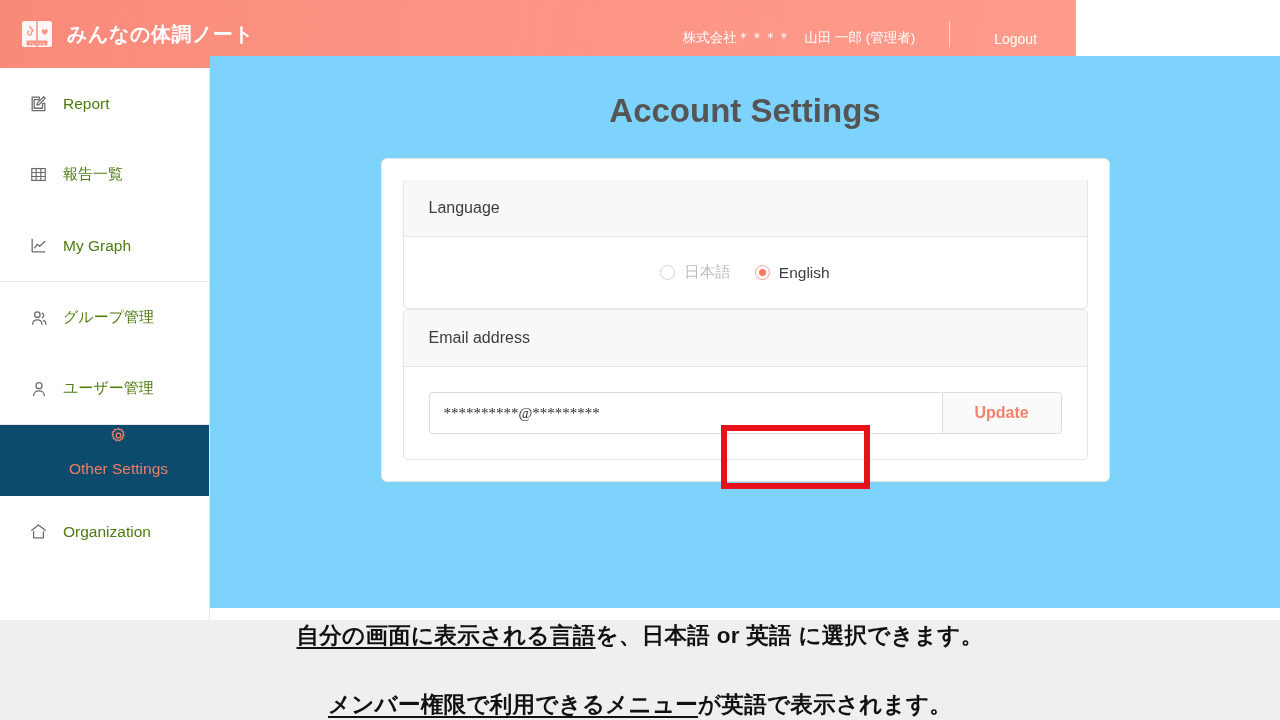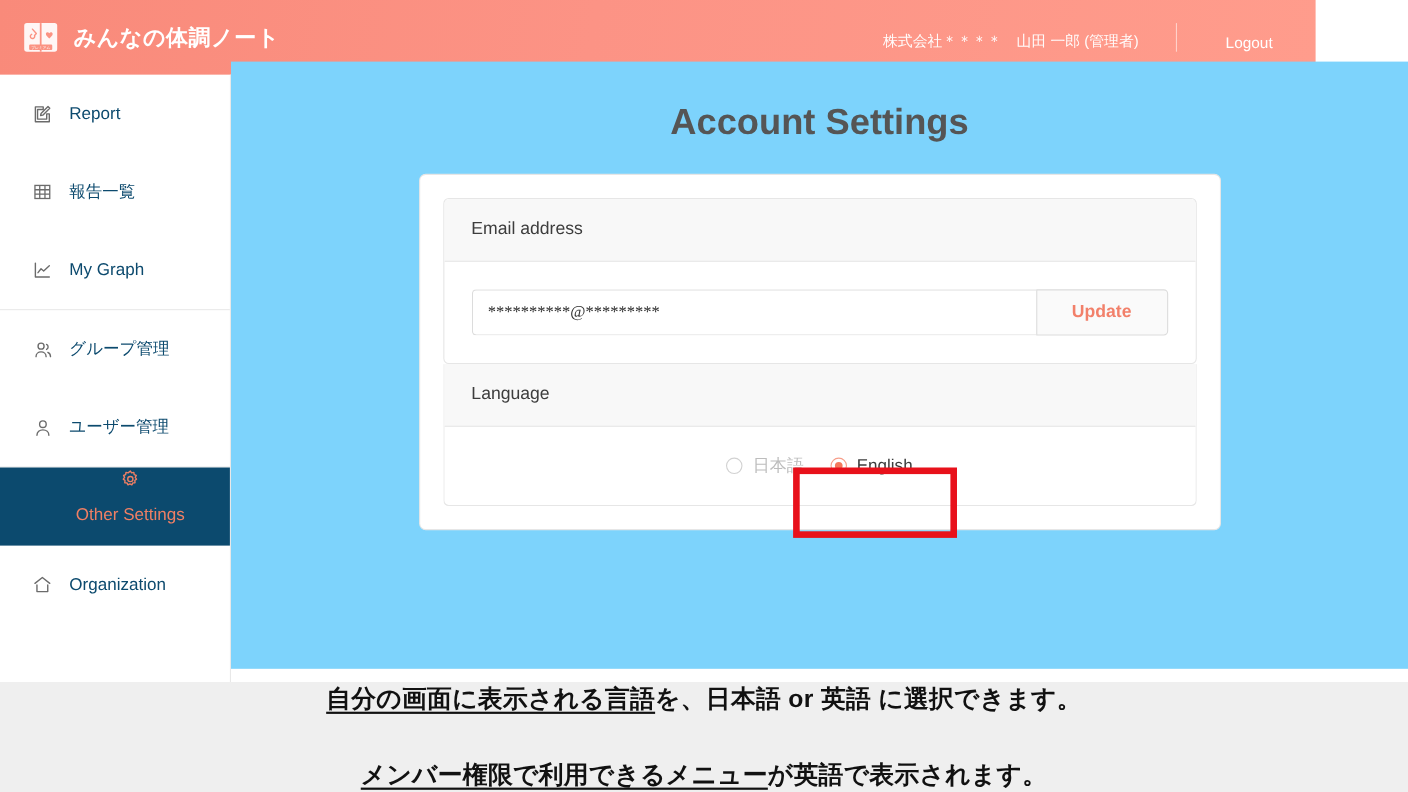--- a/index.html
+++ b/index.html
@@ -7,21 +7,21 @@
     width: 1280px; height: 720px;
     font-family: "Liberation Sans", "DejaVu Sans", sans-serif;
     background: #ffffff;
     overflow: hidden;
   }
   #app { position: relative; width: 1280px; height: 720px; }
 
   
   .header {
     position: absolute; top: 0; left: 0;
-    width: 1196px; height: 68px;
+    width: 1076px; height: 68px;
     background: linear-gradient(100deg, #f98a7a 0%, #fc9385 45%, #ff9c8c 100%);
     display: flex; align-items: center;
   }
   .brand { display: flex; align-items: center; padding-left: 20px; gap: 13px; }
   .logo-mark { width: 34px; height: 34px; display: block; }
   .brand-title {
     color: #ffffff; font-size: 20px; font-weight: 700; letter-spacing: .5px;
     white-space: nowrap;
   }
   .header-right {
@@ -43,21 +43,21 @@
   .sidebar {
     position: absolute; top: 68px; left: 0;
     width: 210px; height: 652px;
     background: #ffffff;
     border-right: 1px solid #e8e8e8;
   }
   .nav-item {
     position: relative;
     display: flex; align-items: center; gap: 14px;
     height: 71px; padding-left: 28px;
-    color: #0c4a6e; font-size: 15.5px; text-decoration: none;
+    color: #4d7c0f; font-size: 15.5px; text-decoration: none;
     white-space: nowrap;
   }
   .nav-item.jp { font-size: 15px; }
   .nav-item .nav-ico {
     width: 21px; height: 21px; flex: 0 0 21px;
     display: flex; align-items: center; justify-content: center;
     color: #6b6b6b;
   }
   .nav-item .nav-ico svg { display: block; }
   .nav-item.active { background: #0c4a6e; color: #ef7f64; flex-direction: column; }
@@ -269,47 +269,47 @@
         </svg>
       </span>
       <span>Organization</span>
     </a>
   </nav>
 
   <main class="main">
     <h1 class="page-title">Account Settings</h1>
 
     <section class="card">
-
-      <div class="panel">
-        <div class="panel-head">Email address</div>
-        <div class="panel-body">
-          <div class="input-group">
-            <input class="email-input" type="text" value="**********@*********" style="">
-            <button class="update-btn">Update</button>
-          </div>
-        </div>
-      </div>
 
       <div class="panel" style="border-top:none;border-radius:0 0 5px 5px;">
         <div class="panel-head">Language</div>
         <div class="panel-body lang">
           <div class="radio-row">
             <label class="radio-opt">
               <span class="radio-dot"></span>
               <span class="radio-label">日本語</span>
             </label>
             <label class="radio-opt checked">
               <span class="radio-dot"></span>
               <span class="radio-label">English</span>
             </label>
           </div>
         </div>
       </div>
 
+      <div class="panel">
+        <div class="panel-head">Email address</div>
+        <div class="panel-body">
+          <div class="input-group">
+            <input class="email-input" type="text" value="**********@*********" style="">
+            <button class="update-btn">Update</button>
+          </div>
+        </div>
+      </div>
+
     </section>
   </main>
 
   <div class="anno-box"></div>
 
   <div class="caption">
     <div class="caption-line">
       <span class="u">自分の画面に表示される言語</span><span>を、日本語 or 英語 に選択できます。</span>
     </div>
     <div class="caption-line">

